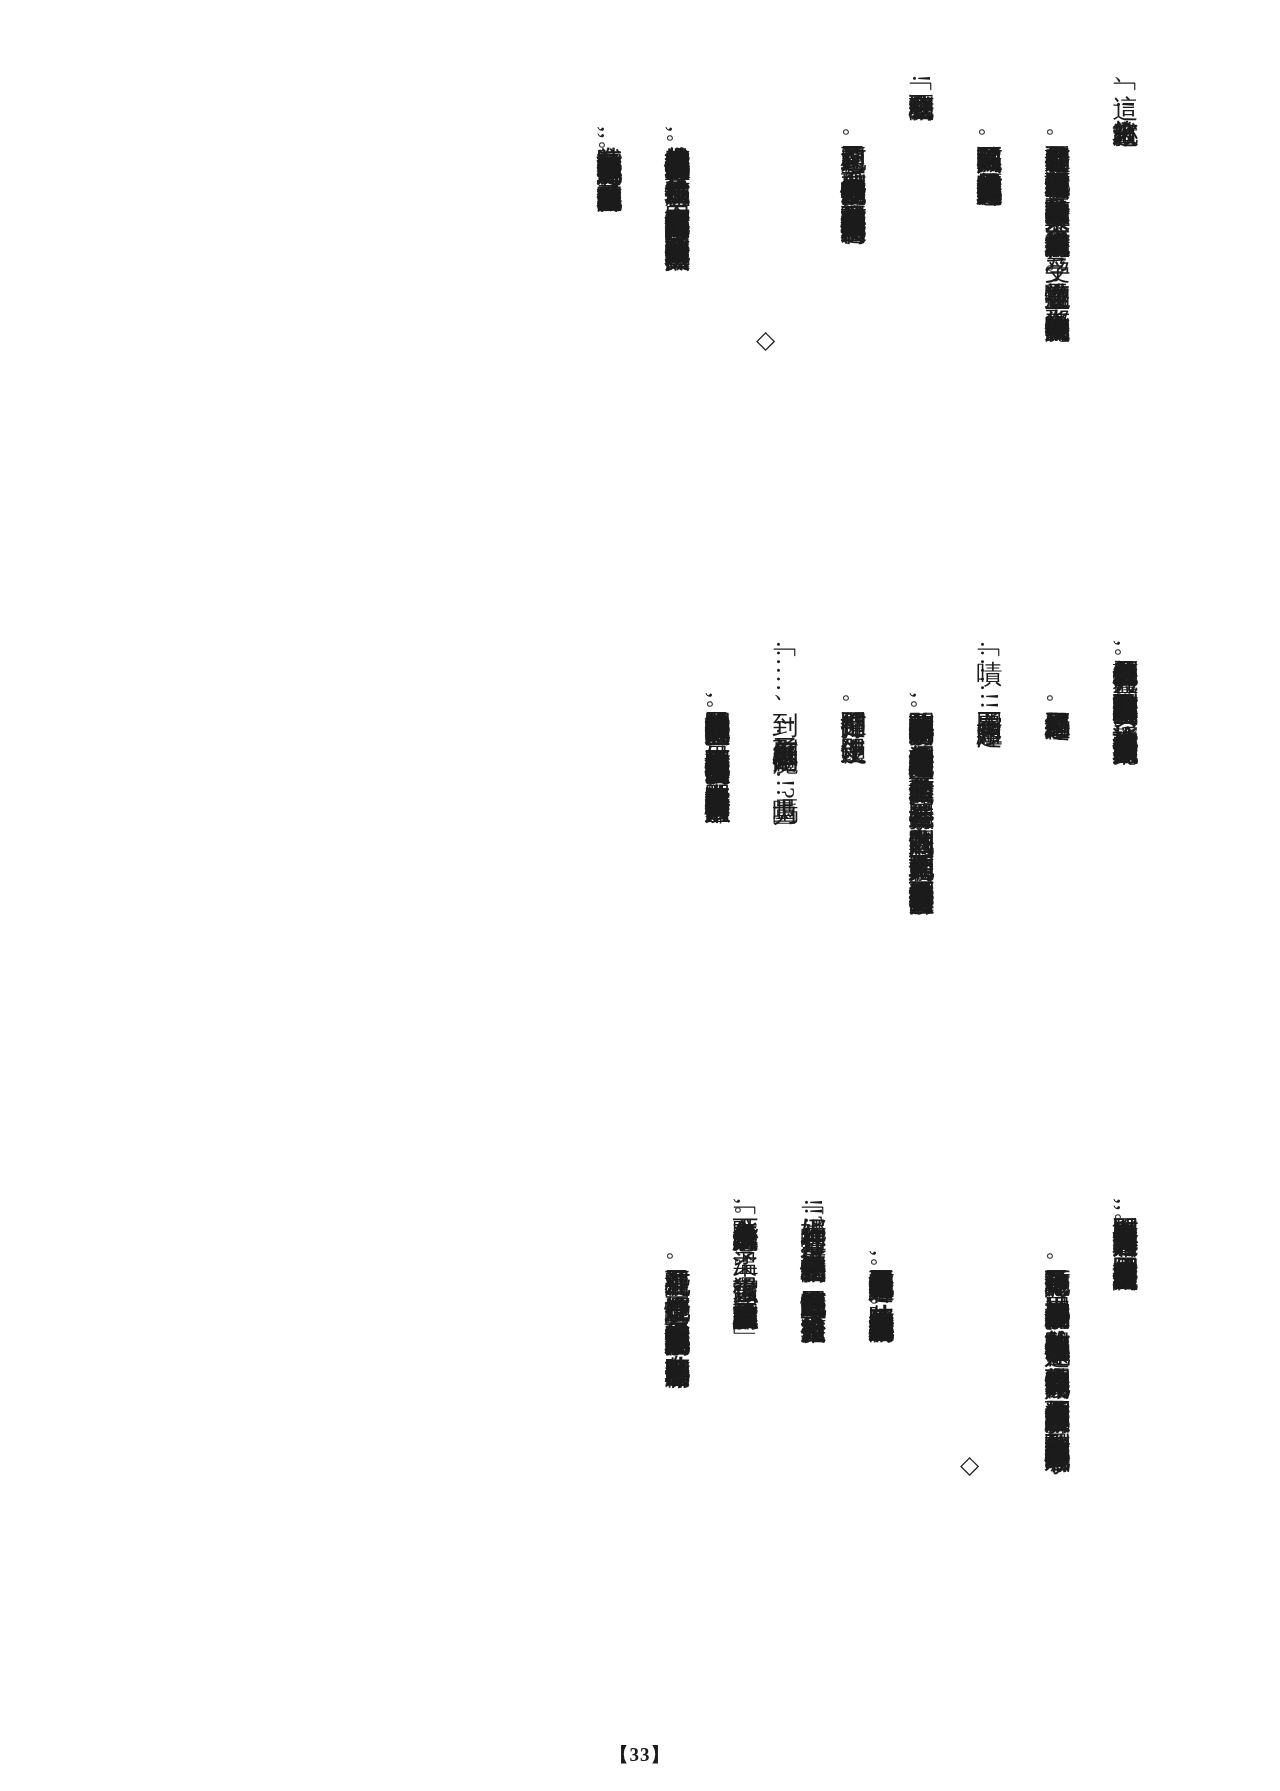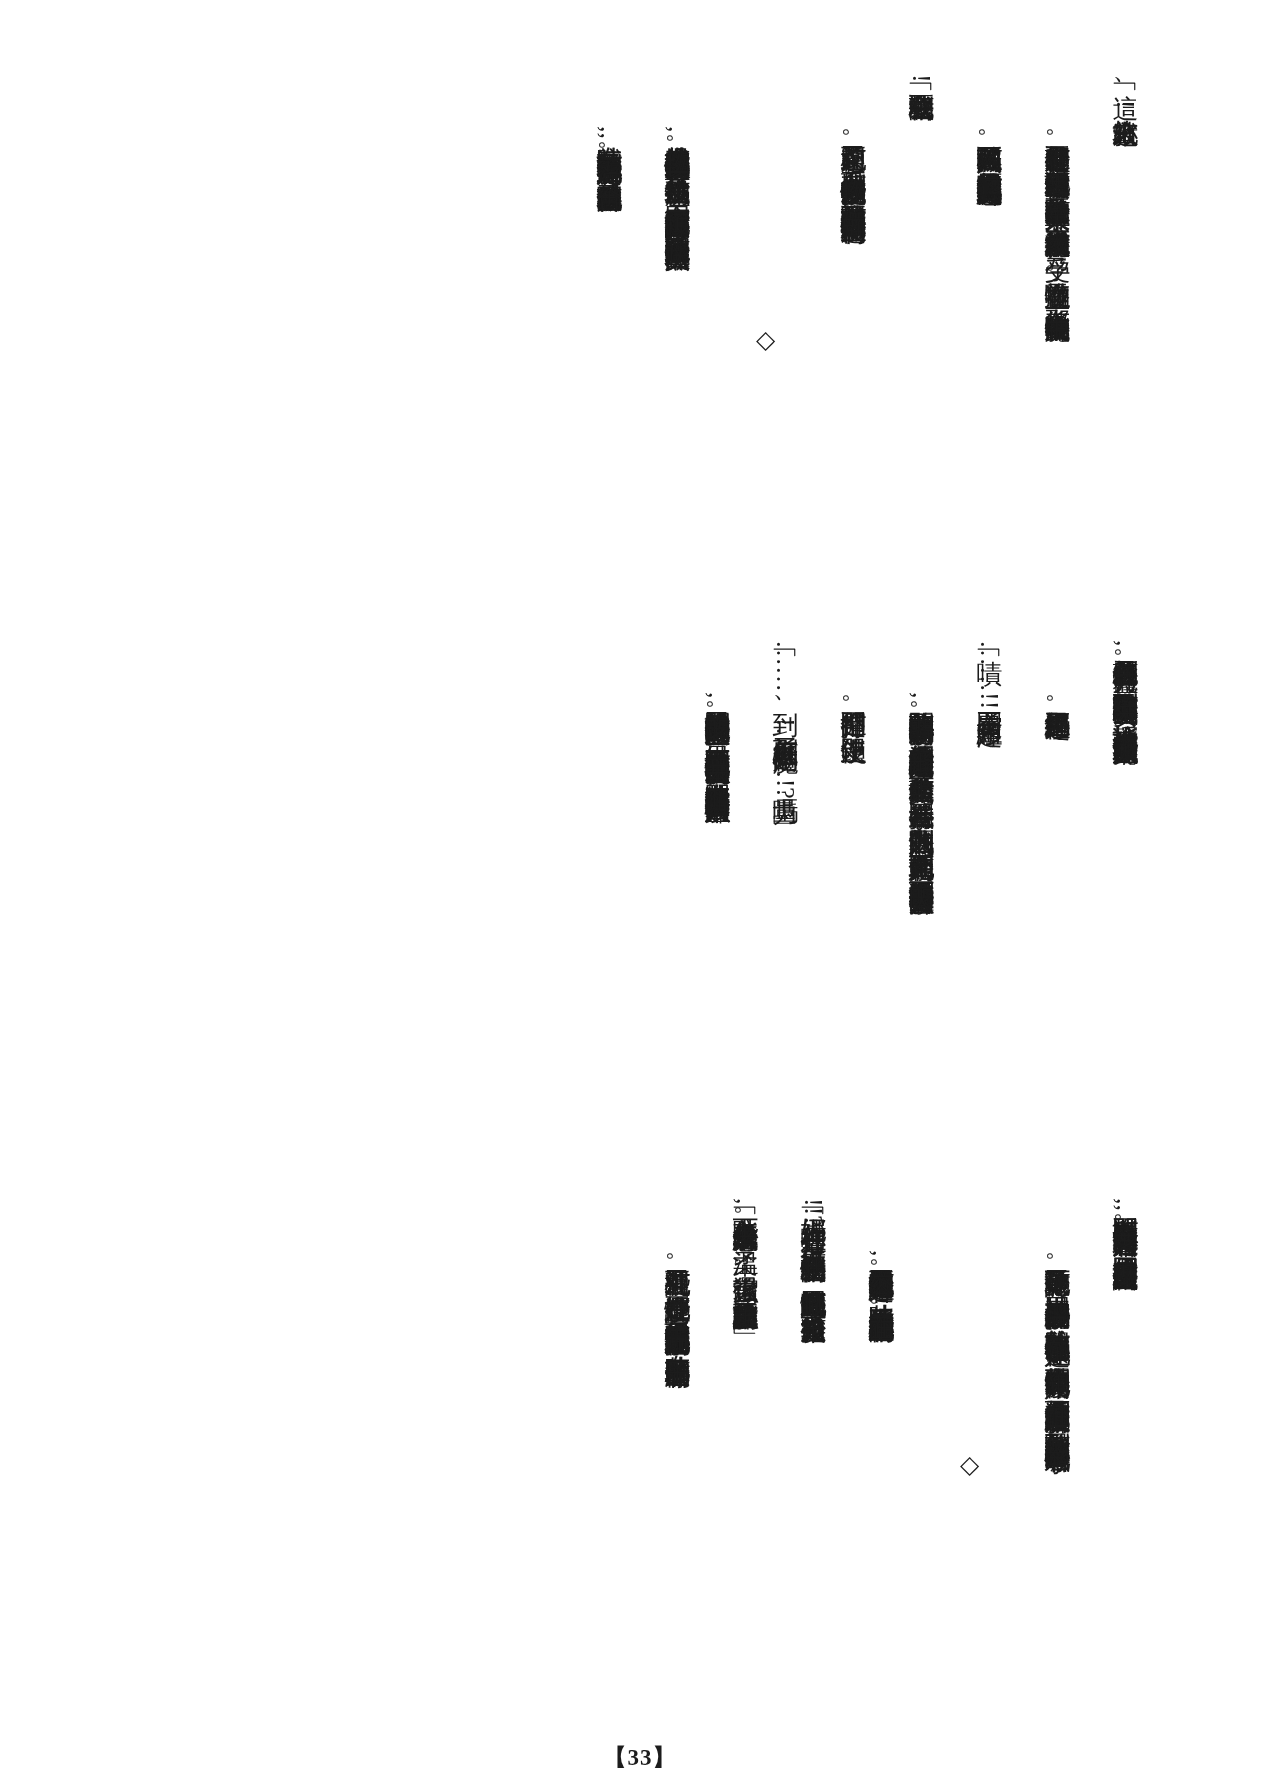--- a/index.html
+++ b/index.html
@@ -41,21 +41,21 @@
     text-align: center;
     margin-block: 54px;
     font-size: 25px;
   }
   .page-number {
     position: absolute;
     top: 1742px;
     left: 0;
     width: 100%;
     text-align: center;
-    font-size: 23px;
+    font-size: 19px;
     font-weight: bold;
     letter-spacing: 1px;
   }
 </style>
 </head>
 <body>
 
 <div class="page">
   <section class="band" id="band-top">
       <p class="dialogue">「這、這就救妳出來!」</p>

